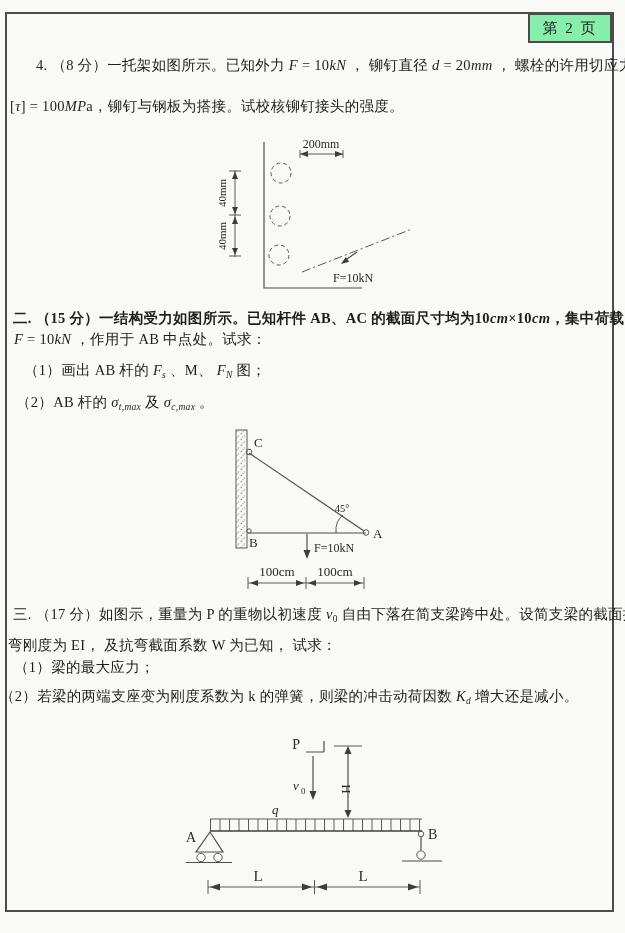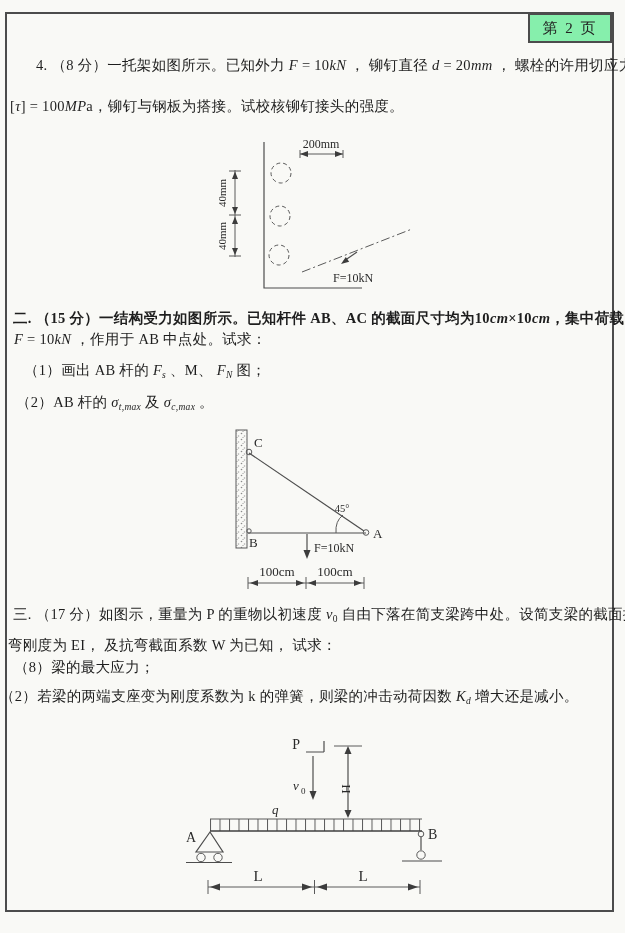--- a/index.html
+++ b/index.html
@@ -122,21 +122,21 @@
     <polygon class="ah" points="304,583 296,580 296,586"></polygon>
     <polygon class="ah" points="308,583 316,580 316,586"></polygon>
     <polygon class="ah" points="362,583 354,580 354,586"></polygon>
     <text x="277" y="576" font-size="13" text-anchor="middle">100cm</text>
     <text x="335" y="576" font-size="13" text-anchor="middle">100cm</text>
   </g>
 </svg>
 
 <div class="line" style="left:13px;top:604px;"><span class="s-cn">三. （17 分）如图示，重量为 P 的重物以初速度 </span><span class="s-it">v</span><span class="s-sub">0</span><span class="s-cn"> 自由下落在简支梁跨中处。设简支梁的截面抗</span></div>
 <div class="line" style="left:8px;top:607px;margin-top:28px;"><span class="s-cn">弯刚度为 EI， 及抗弯截面系数 W 为已知， 试求：</span></div>
-<div class="line" style="left:14px;top:657px;"><span class="s-cn">（8）梁的最大应力；</span></div>
+<div class="line" style="left:14px;top:657px;"><span class="s-cn">（1）梁的最大应力；</span></div>
 <div class="line" style="left:0;top:686px;"><span class="s-cn">（2）若梁的两端支座变为刚度系数为 k 的弹簧，则梁的冲击动荷因数 </span><span class="s-it">K</span><span class="s-subit">d</span><span class="s-cn"> 增大还是减小。</span></div>
 
 <svg style="left:150px;top:728px;" width="330" height="180" viewBox="150 728 330 180">
   <defs>
     <pattern id="comb" x="210" y="819" width="9.5" height="12" patternUnits="userSpaceOnUse">
       <path d="M0.5,0 V12" stroke="#5a5a5a" stroke-width="1" fill="none"></path>
     </pattern>
   </defs>
   <g>
     <rect x="210" y="819" width="212" height="12" fill="url(#comb)"></rect>

